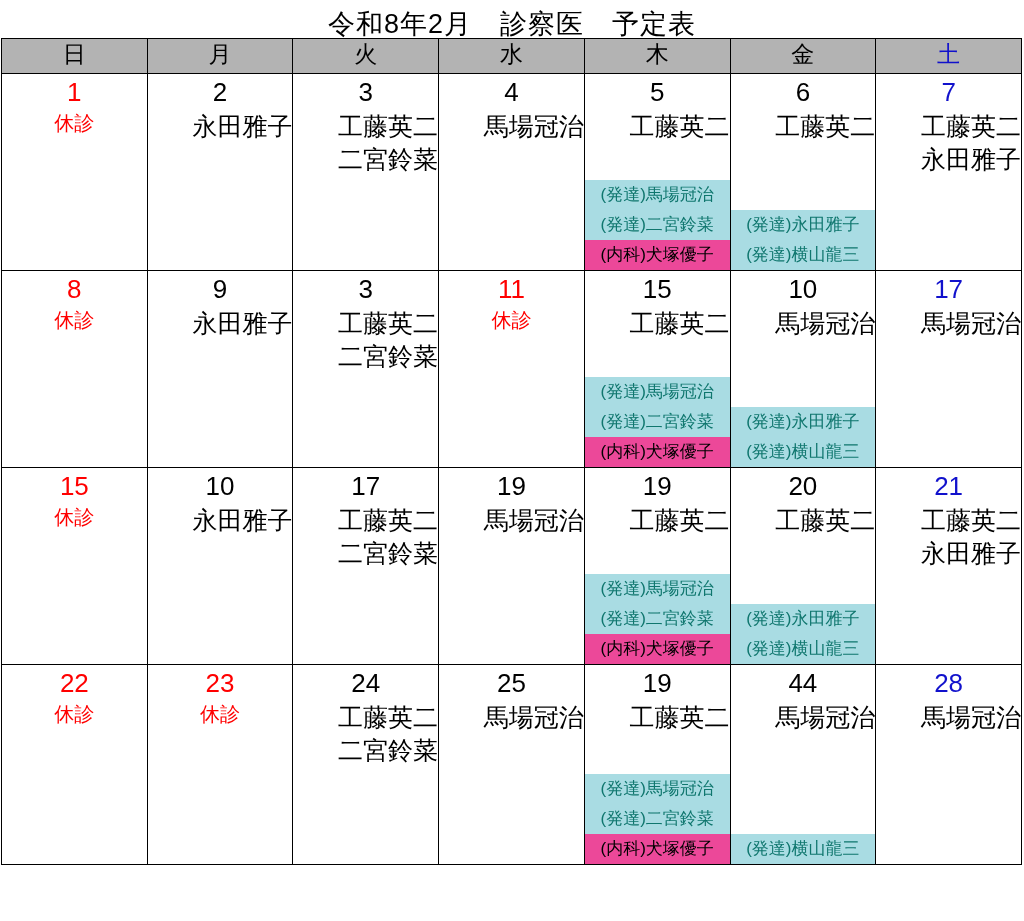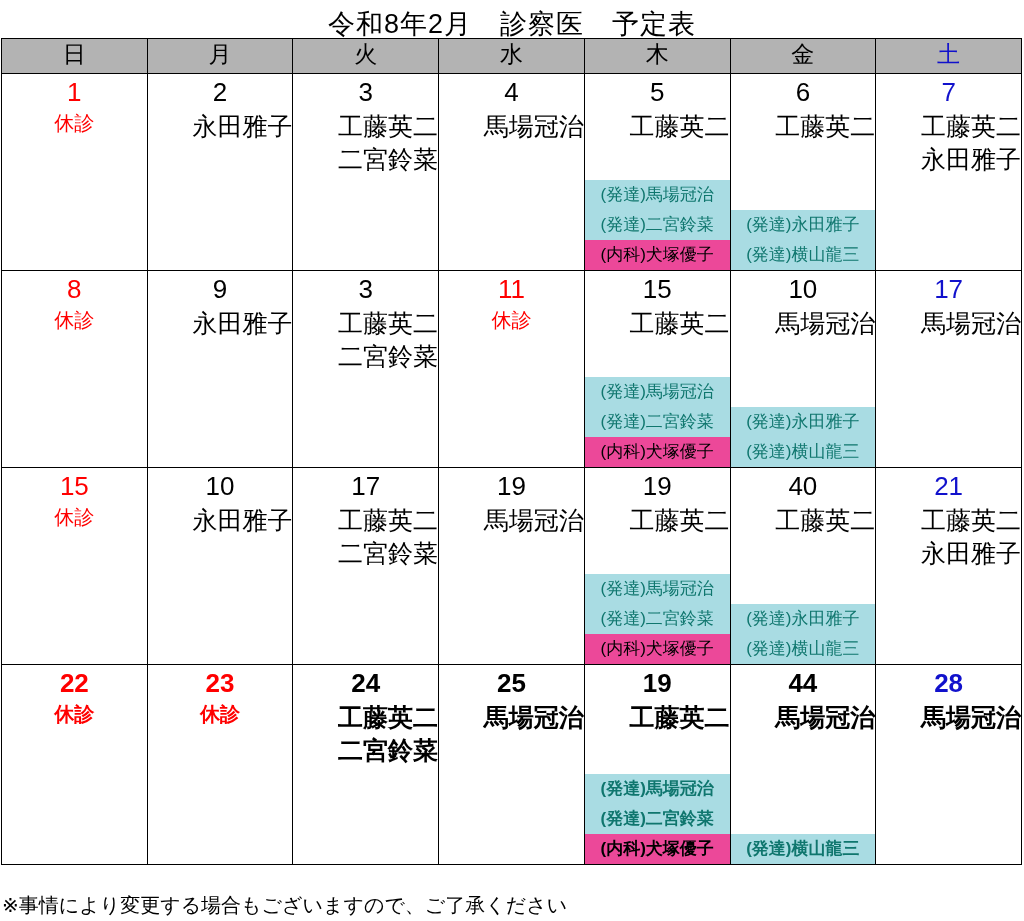--- a/index.html
+++ b/index.html
@@ -47,21 +47,21 @@
     font-size: 23px;
     text-align: center;
     background: #b3b3b3;
   }
   th.sun { background: #ff9ec4; color: #000; }
   th.sat { background: #9fd3f5; color: #1111cc; }
   td {
     height: 196px;
     position: relative;
   }
-  td.lastrow { height: 199px; font-weight: bold; }
+  td.lastrow { height: 199px; }
   .daynum {
     text-align: center;
     font-size: 26px;
     line-height: 1.28;
     padding-top: 2px;
   }
   .daynum.red { color: #ff0000; }
   .daynum.blue { color: #1111cc; }
   .names {
     text-align: right;
@@ -263,21 +263,21 @@
             <div class="names">
               <span class="nm">工藤英二</span>
             </div>
             <div class="tags">
               <div class="tag dev">(発達)馬場冠治</div>
               <div class="tag dev">(発達)二宮鈴菜</div>
               <div class="tag naika">(内科)犬塚優子</div>
             </div>
           </td>
           <td>
-            <div class="daynum ">40</div>
+            <div class="daynum ">20</div>
             <div class="names">
               <span class="nm">工藤英二</span>
             </div>
             <div class="tags">
               <div class="tag dev">(発達)永田雅子</div>
               <div class="tag dev">(発達)横山龍三</div>
             </div>
           </td>
           <td>
             <div class="daynum blue">21</div>
@@ -332,15 +332,14 @@
           <td class="lastrow">
             <div class="daynum blue">28</div>
             <div class="names">
               <span class="nm">馬場冠治</span>
             </div>
           </td>
         </tr>
       </tbody>
   </table>
 
-  <div class="footnote">※事情により変更する場合もございますので、ご了承ください</div>
 
 </div>
 
 </body></html>

